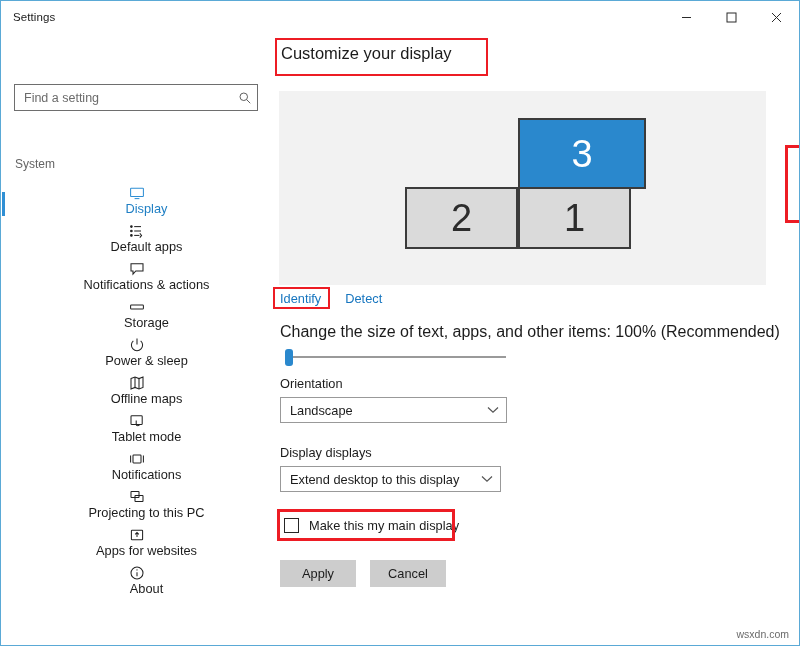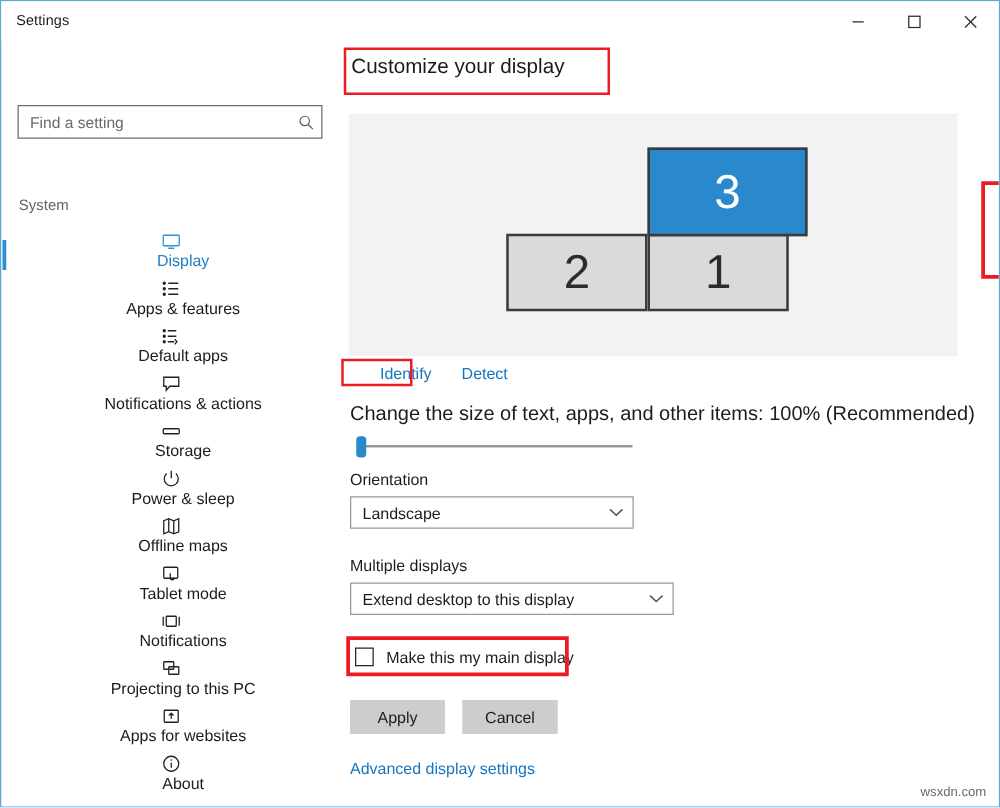--- a/index.html
+++ b/index.html
@@ -216,21 +216,21 @@
     position: absolute;
     left: 10px; top: 258px;
     display: flex;
     align-items: center;
   }
   .linktext {
     font-size: 12.8px;
     color: #1675bf;
     cursor: pointer;
   }
-  #identify-link { margin-left: 24px; }
+  #identify-link { margin-left: 0; }
   #detect-link { margin-left: 24px; }
   #identify-box {
     position: absolute;
     left: 3px; top: 254px;
     width: 57px; height: 22px;
     border: 2px solid #ed1c24;
     pointer-events: none;
   }
 
   #scale-label {
@@ -278,21 +278,21 @@
   }
   #multi-label {
     position: absolute;
     left: 10px; top: 412px;
     font-size: 12.8px;
     color: #1c1c1c;
   }
   #multi-select {
     position: absolute;
     left: 10px; top: 433px;
-    width: 259px; height: 26px;
+    width: 221px; height: 26px;
     border: 1px solid #999999;
     background: #ffffff;
     display: flex;
     align-items: center;
   }
   .sel-value {
     flex: 1;
     font-size: 12.8px;
     color: #1c1c1c;
     padding-left: 9px;
@@ -409,33 +409,20 @@
       <div class="navitem selected">
         <span class="navico">
           <svg width="16" height="16" viewBox="0 0 20 20" fill="none" stroke="currentColor" stroke-width="1.3">
             <rect x="2" y="4" width="16" height="10.5" rx="0.8"></rect>
             <line x1="7" y1="17" x2="13" y2="17"></line>
           </svg>
         </span>
         <span class="navtxt">Display</span>
       </div>
 
-      <div class="navitem">
-        <span class="navico">
-          <svg width="16" height="16" viewBox="0 0 20 20" fill="none" stroke="currentColor" stroke-width="1.3">
-            <circle cx="3" cy="4.5" r="1" fill="currentColor"></circle>
-              <line x1="7" y1="4.5" x2="17" y2="4.5"></line>
-            <circle cx="3" cy="10" r="1" fill="currentColor"></circle>
-              <line x1="7" y1="10" x2="17" y2="10"></line>
-            <circle cx="3" cy="15.5" r="1" fill="currentColor"></circle>
-              <line x1="7" y1="15.5" x2="17" y2="15.5"></line>
-          </svg>
-        </span>
-        <span class="navtxt">Apps &amp; features</span>
-      </div>
 
       <div class="navitem">
         <span class="navico">
           <svg width="16" height="16" viewBox="0 0 20 20" fill="none" stroke="currentColor" stroke-width="1.3">
             <circle cx="3" cy="4.5" r="1" fill="currentColor"></circle>
               <line x1="6.5" y1="4.5" x2="15" y2="4.5"></line>
             <circle cx="3" cy="10" r="1" fill="currentColor"></circle>
               <line x1="6.5" y1="10" x2="15" y2="10"></line>
             <circle cx="3" cy="15.5" r="1" fill="currentColor"></circle>
               <line x1="6.5" y1="15.5" x2="13" y2="15.5"></line>
@@ -573,36 +560,35 @@
     <div id="orientation-label">Orientation</div>
     <div id="orientation-select">
       <span class="sel-value">Landscape</span>
       <span class="sel-chevron">
         <svg width="12" height="8" viewBox="0 0 12 8" fill="none" stroke="#555" stroke-width="1.2">
           <path d="M1 1.5L6 6.2 11 1.5"></path>
         </svg>
       </span>
     </div>
 
-    <div id="multi-label">Multiple displays</div>
+    <div id="multi-label">Display displays</div>
     <div id="multi-select">
       <span class="sel-value">Extend desktop to this display</span>
       <span class="sel-chevron">
         <svg width="12" height="8" viewBox="0 0 12 8" fill="none" stroke="#555" stroke-width="1.2">
           <path d="M1 1.5L6 6.2 11 1.5"></path>
         </svg>
       </span>
     </div>
 
     <div id="chk-row">
       <span id="chk-box"></span>
       <span id="chk-label">Make this my main display</span>
     </div>
     <div id="chk-redbox"></div>
 
     <button class="wbtn" id="apply-btn">Apply</button>
     <button class="wbtn" id="cancel-btn">Cancel</button>
 
-    <div id="advanced-link">Advanced display settings</div>
   </div>
 
   <div id="watermark">wsxdn.com</div>
 </div>
 
 </body></html>

